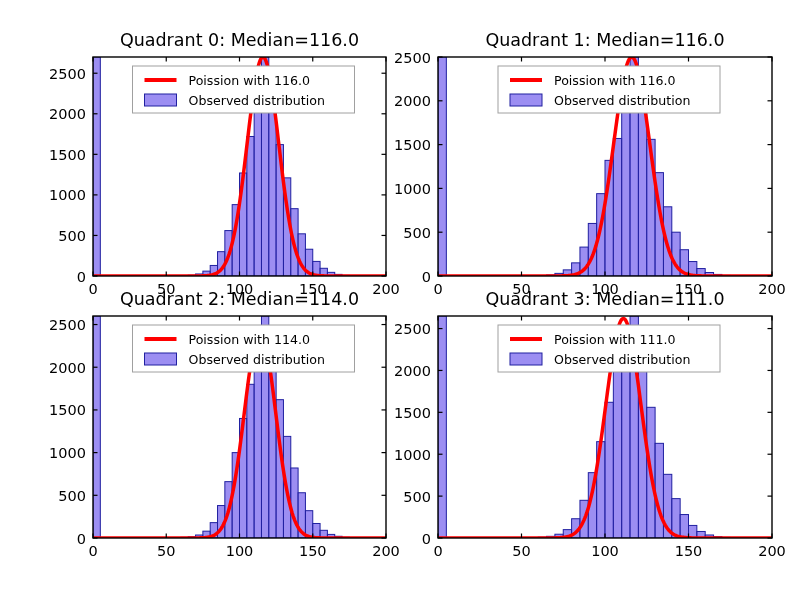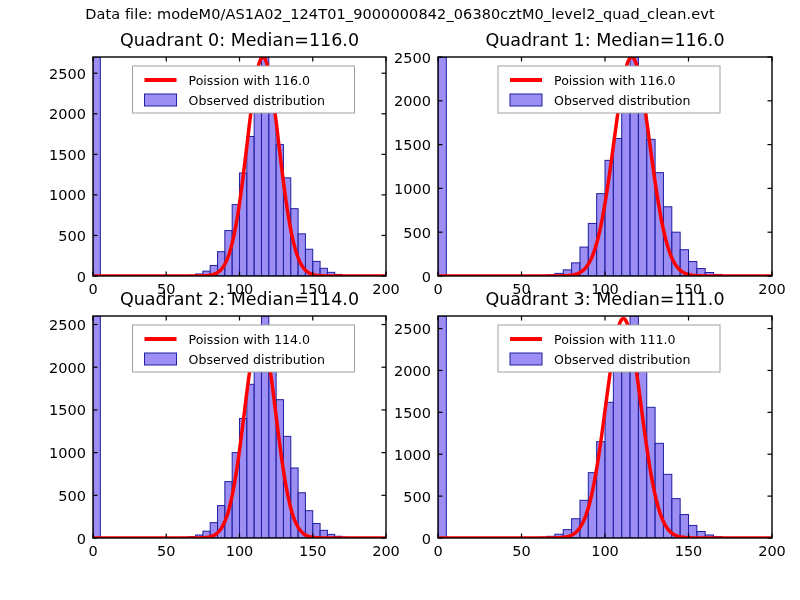--- a/index.html
+++ b/index.html
@@ -47,21 +47,20 @@
     fill: #000000;
     font-family: "DejaVu Sans", sans-serif;
     text-anchor: start;
   }
   svg { display: block; }
 </style>
 </head>
 <body>
 
 <div id="figure">
-  <div class="suptitle">Data file: modeM0/AS1A02_124T01_9000000842_06380cztM0_level2_quad_clean.evt</div>
   <svg id="canvas" width="800" height="600">
       <g>
         <defs>
           <clipPath id="clip-0">
             <rect x="93" y="57" width="293" height="219"></rect>
           </clipPath>
         </defs>
         <g clip-path="url(#clip-0)">
           <rect x="93" y="57" width="7.325000000000003" height="219" fill="#7b68ee" fill-opacity="0.75" stroke="#2020a0" stroke-width="1"></rect>
           <rect x="180.89999999999998" y="275.59444444444443" width="7.3250000000000455" height="0.40555555555556566" fill="#7b68ee" fill-opacity="0.75" stroke="#2020a0" stroke-width="1"></rect>

